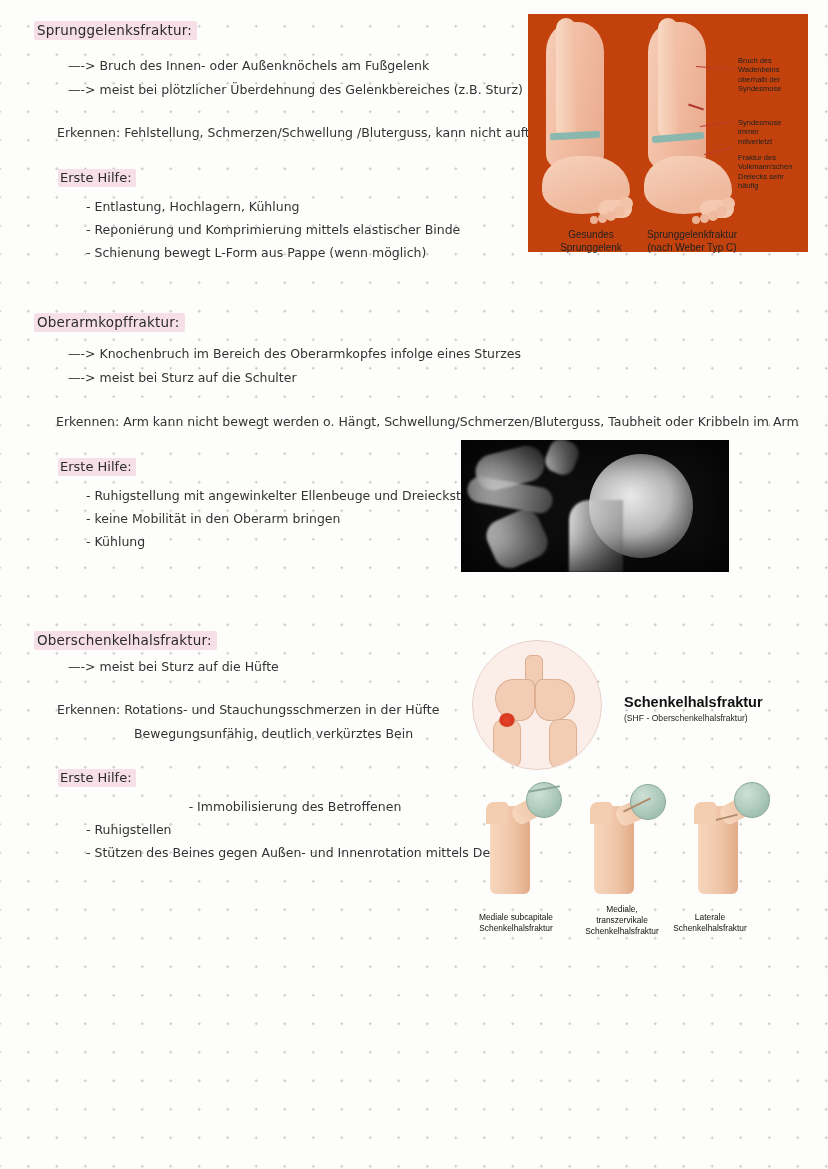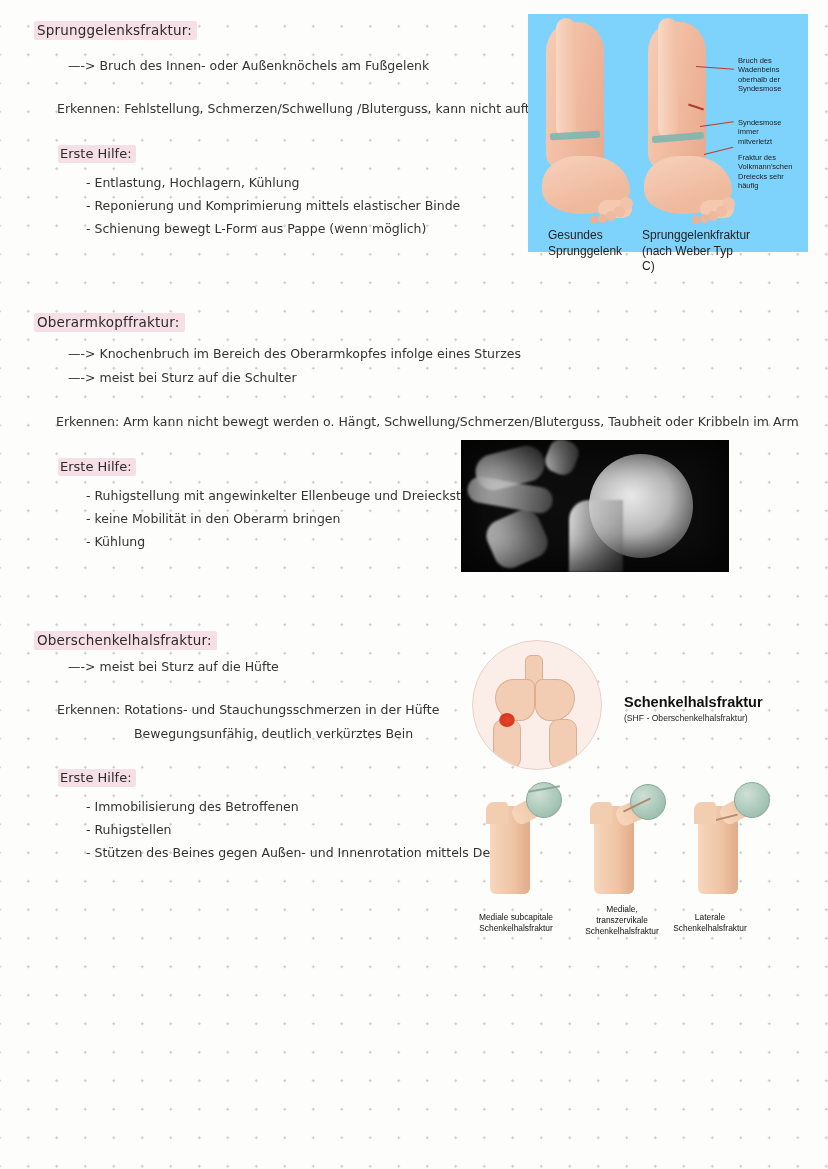--- a/index.html
+++ b/index.html
@@ -71,33 +71,33 @@
   }
   .indent2 {
     padding-left: 100px;
   }
   
   .figure {
     position: absolute;
   }
   
   .ankle-fig {
-    background: #7dd3fc;
+    background: #c2410c;
   }
   .ankle-label {
     position: absolute;
     font-size: 7.5px;
     line-height: 1.25;
     color: #222;
     font-family: "Liberation Sans", sans-serif;
   }
   .ankle-caption {
     position: absolute;
-    font-size: 12px;
-    text-align: left;
+    font-size: 10px;
+    text-align: center;
     line-height: 1.3;
     color: #222;
     font-family: "Liberation Sans", sans-serif;
   }
   .leg {
     position: absolute;
     border-radius: 45% 45% 40% 40% / 20% 20% 12% 12%;
     background: linear-gradient(100deg, #f6cdb6 0%, #f2bda3 45%, #e8a98d 100%);
   }
   .foot {
@@ -200,20 +200,21 @@
 </head>
 <body>
 
 <div id="dot-grid"></div>
 
 <div class="page">
 
   <div class="section" style="left:34px; top:20px; width:480px;">
     <div class="heading">Sprunggelenksfraktur:</div>
     <div class="arrow-line" style="margin-top:18px;">—-&gt; Bruch des Innen- oder Außenknöchels am Fußgelenk</div>
+    <div class="arrow-line">—-&gt; meist bei plötzlicher Überdehnung des Gelenkbereiches (z.B. Sturz)</div>
     <div class="plain-line" style="margin-top:28px; padding-left:23px;">Erkennen: Fehlstellung, Schmerzen/Schwellung /Bluterguss, kann nicht auftreten</div>
     <div style="margin-top:27px; padding-left:24px;">
       <span class="sub-label">Erste Hilfe:</span>
     </div>
     <div class="dash-line" style="margin-top:12px;">- Entlastung, Hochlagern, Kühlung</div>
     <div class="dash-line">- Reponierung und Komprimierung mittels elastischer Binde</div>
     <div class="dash-line">- Schienung bewegt L-Form aus Pappe (wenn möglich)</div>
   </div>
 
   <div class="figure ankle-fig" style="left:528px; top:14px; width:280px; height:238px;">
@@ -291,21 +292,21 @@
   </div>
 
   <div class="section" style="left:34px; top:630px; width:470px;">
     <div class="heading">Oberschenkelhalsfraktur:</div>
     <div class="arrow-line">—-&gt; meist bei Sturz auf die Hüfte</div>
     <div class="plain-line" style="margin-top:28px; padding-left:23px;">Erkennen:  Rotations- und Stauchungsschmerzen in der Hüfte</div>
     <div class="plain-line indent2" style="margin-top:9px;">Bewegungsunfähig, deutlich verkürztes Bein</div>
     <div style="margin-top:26px; padding-left:24px;">
       <span class="sub-label">Erste Hilfe:</span>
     </div>
-    <div class="dash-line" style="margin-top:12px;">- Immobilisierung des Betroffenen</div>
+    <div class="dash-line" style="margin-top:12px;text-align:center;">- Immobilisierung des Betroffenen</div>
     <div class="dash-line">- Ruhigstellen</div>
     <div class="dash-line">- Stützen des Beines gegen Außen- und Innenrotation mittels Decken</div>
   </div>
 
   <div class="figure" style="left:460px; top:640px; width:320px; height:300px;">
 
     <div class="pelvis-circle" style="left:12px; top:0px; width:128px; height:128px;">
       <div class="pelvis-bone" style="left:52px; top:14px; width:16px; height:40px; border-radius:6px;"></div>
       <div class="pelvis-bone" style="left:22px; top:38px; width:38px; height:40px; border-radius:50% 20% 40% 60%;"></div>
       <div class="pelvis-bone" style="left:62px; top:38px; width:38px; height:40px; border-radius:20% 50% 60% 40%;"></div>

